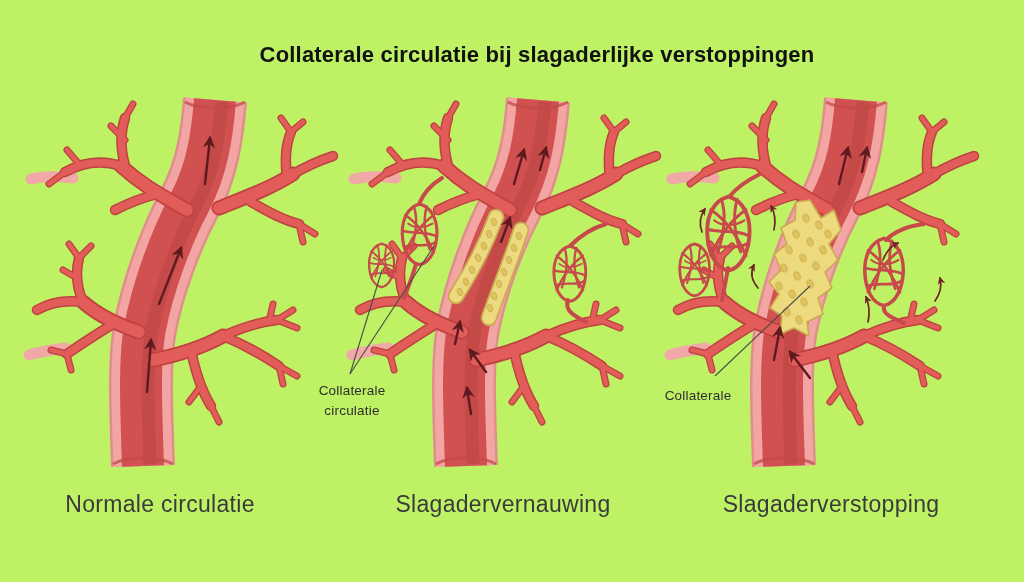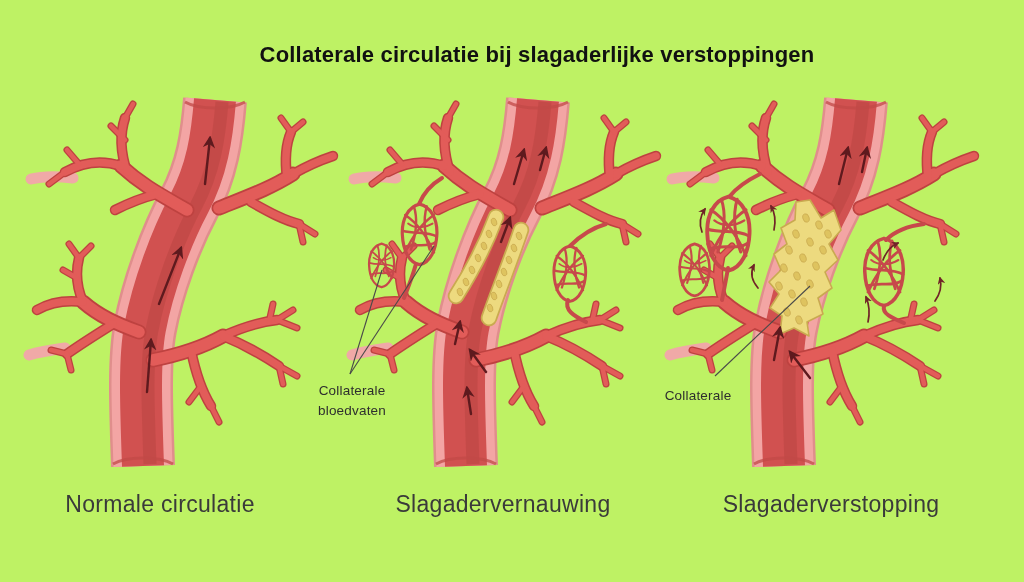--- a/index.html
+++ b/index.html
@@ -235,21 +235,21 @@
       <path class="ld" d="M 350,374 L 382,270"></path>
       <path class="ld" d="M 350,374 L 434,246"></path>
       <path class="ld" d="M 715,376 L 810,286"></path>
     </g>
   </svg>
 
   <div class="txt title">Collaterale circulatie bij slagaderlijke verstoppingen</div>
 
   <div class="txt ann ann-collateral">
     <span>Collaterale</span><br>
-    <span>bloedvaten</span>
+    <span>circulatie</span>
   </div>
 
   <div class="txt ann ann-blockage">Collaterale</div>
 
   <div class="txt caption cap-1">Normale circulatie</div>
   <div class="txt caption cap-2">Slagadervernauwing</div>
   <div class="txt caption cap-3">Slagaderverstopping</div>
 
 </div>
 

